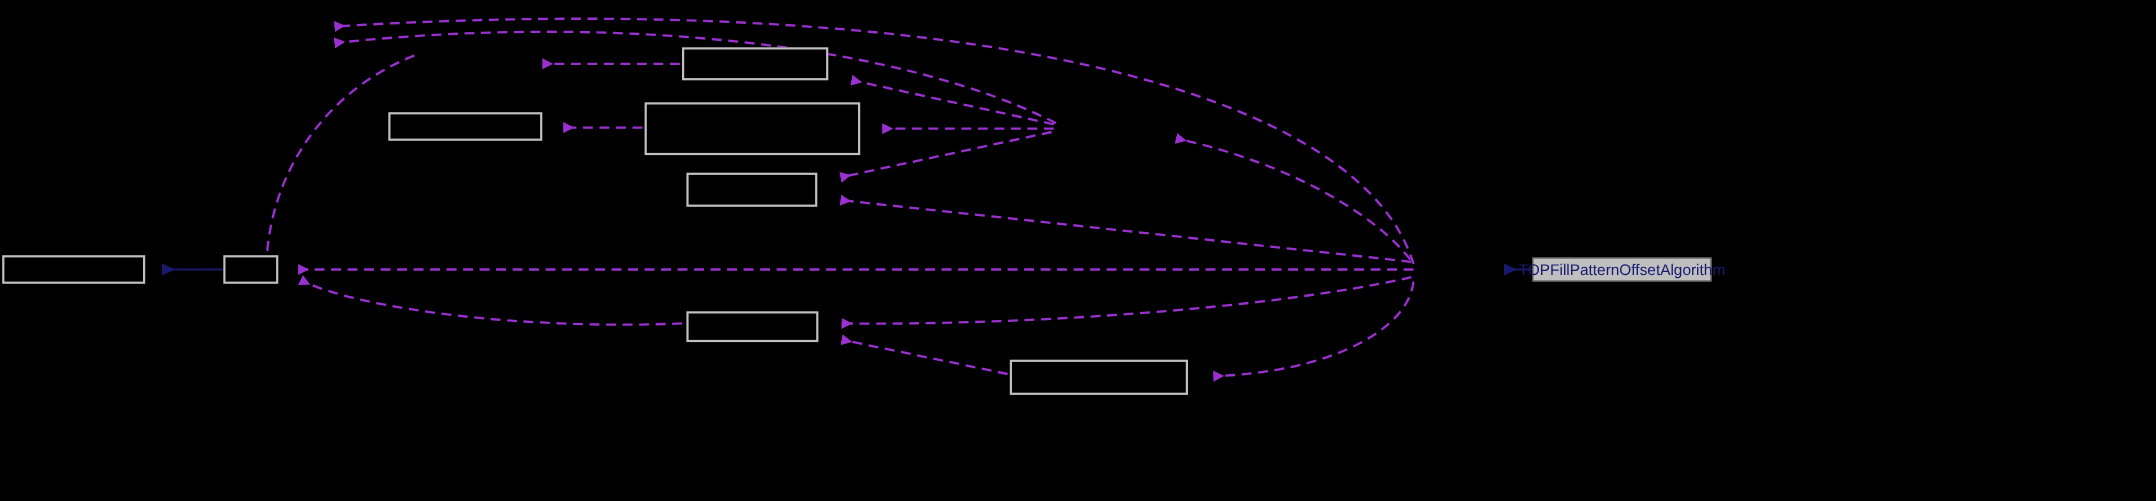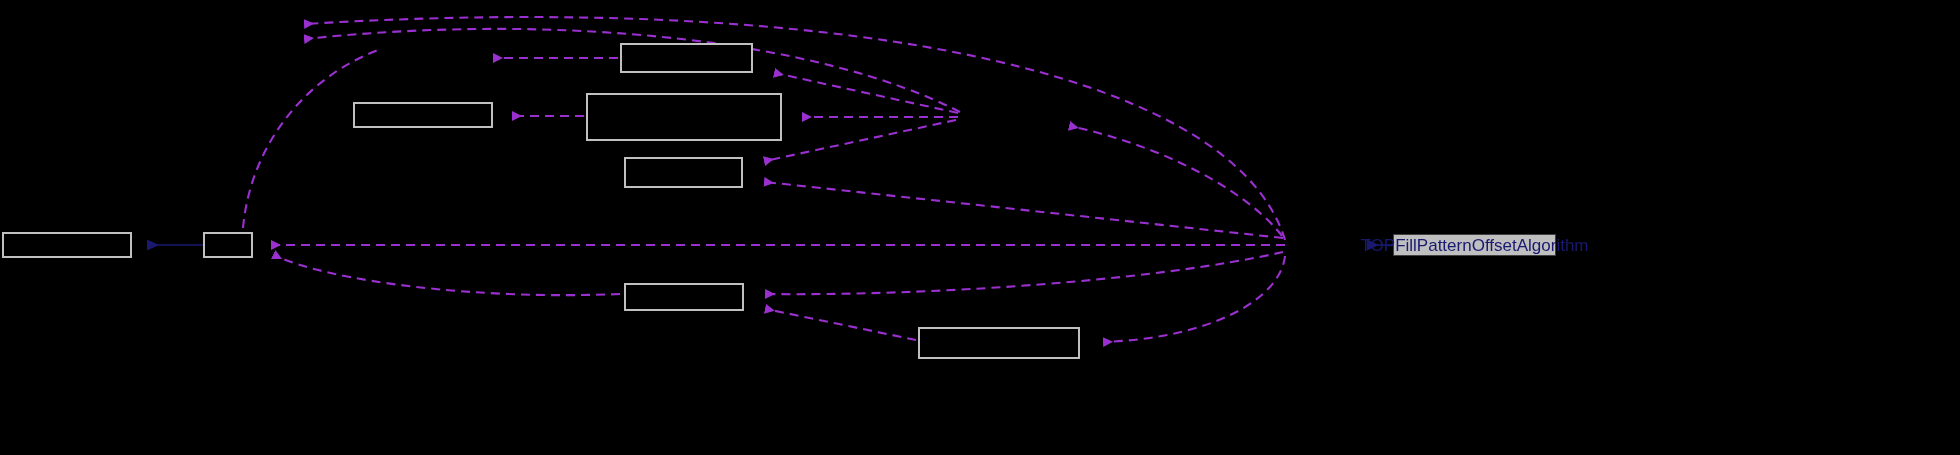--- a/index.html
+++ b/index.html
@@ -25,21 +25,21 @@
     white-space:nowrap;
   }
   .node-empty{
     background:#000000;
     border:2px solid #c0c0c0;
   }
   .node-filled{
     background:#bfbfbf;
     border:1px solid #404040;
     color:#191970;
-    font-size:17px;
+    font-size:14px;
     letter-spacing:0px;
   }
 </style>
 </head>
 <body>
 
 <div id="stage">
 
   <svg id="graph-svg" viewBox="0 0 1960 455" xmlns="http://www.w3.org/2000/svg">
     <defs>

